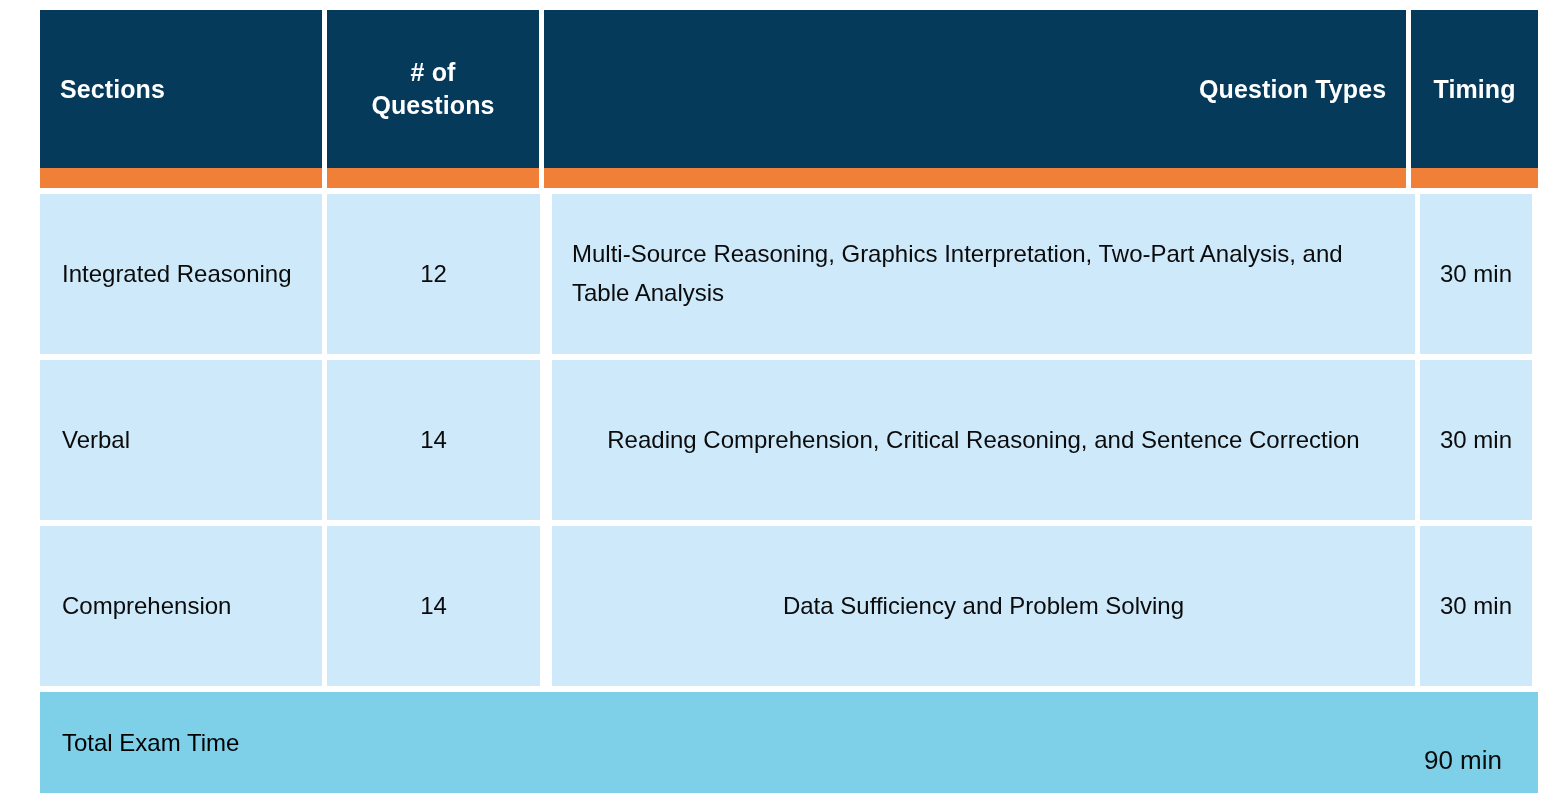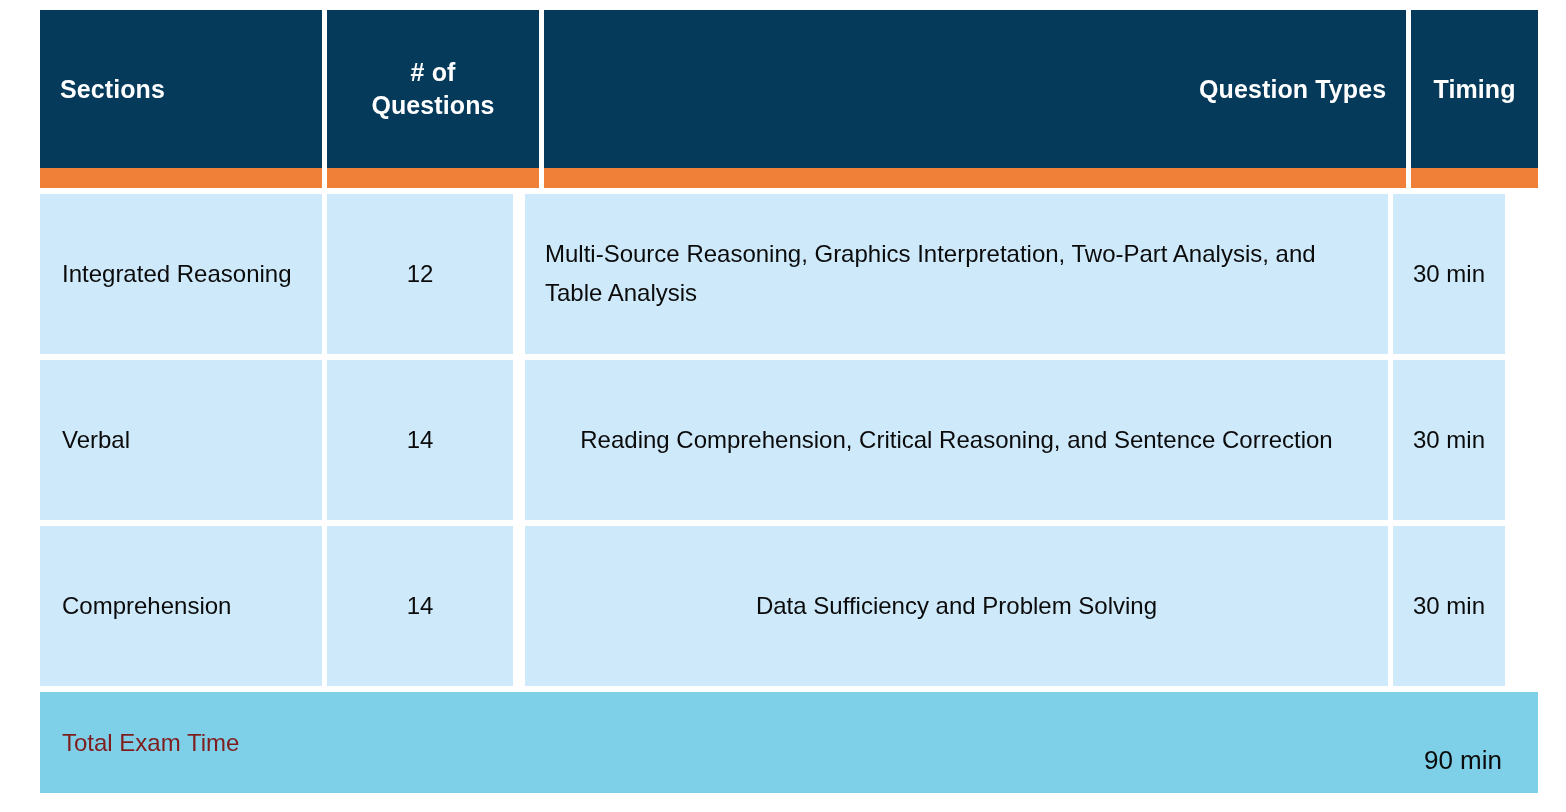--- a/index.html
+++ b/index.html
@@ -80,21 +80,21 @@
     box-sizing: border-box;
     display: flex;
     align-items: center;
   }
   .data-cell.c-sections {
     width: 282px;
     padding: 7px 22px;
     justify-content: flex-start;
   }
   .data-cell.c-count {
-    width: 186px;
+    width: 213px;
     justify-content: center;
     text-align: center;
   }
   .data-cell.c-types {
     width: 863px;
     padding: 0 20px;
     justify-content: center;
     margin-left: 7px;
   }
   .data-cell.c-timing {
@@ -112,21 +112,21 @@
     align-items: center;
     justify-content: space-between;
     background: #7ED0E8;
     height: 101px;
     margin-top: 6px;
     box-sizing: border-box;
     padding: 0 22px;
   }
   .total-label {
     font-size: 24px;
-    color: #7f1d1d;
+    color: #000000;
     line-height: 1.3;
   }
   .total-value {
     font-size: 26px;
     color: #0b0b0b;
     line-height: 1.3;
     padding-right: 14px;
     margin-top: 37px;
   }
 </style>

